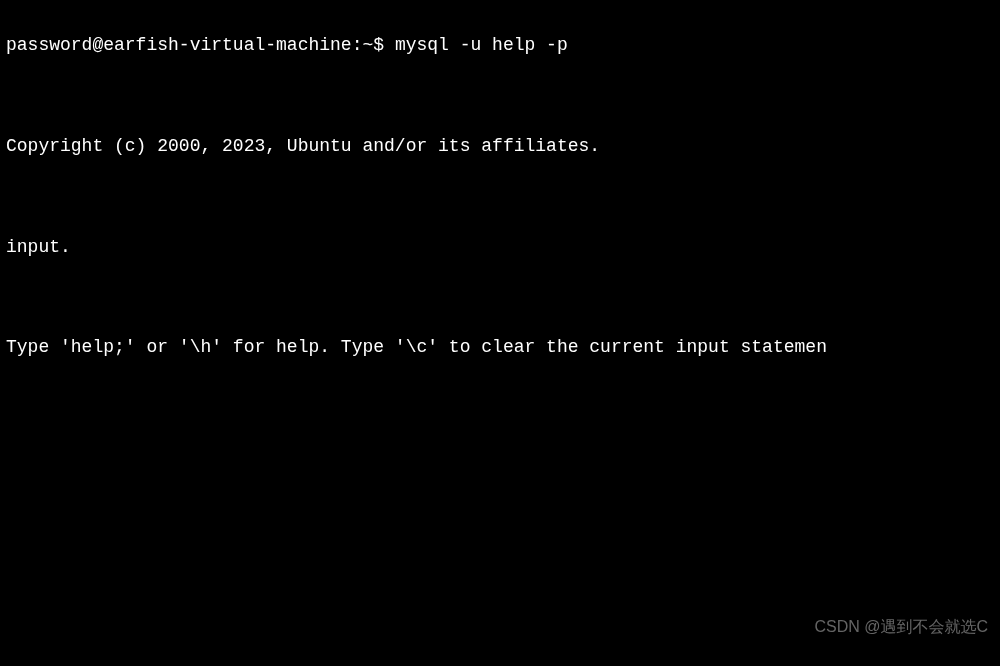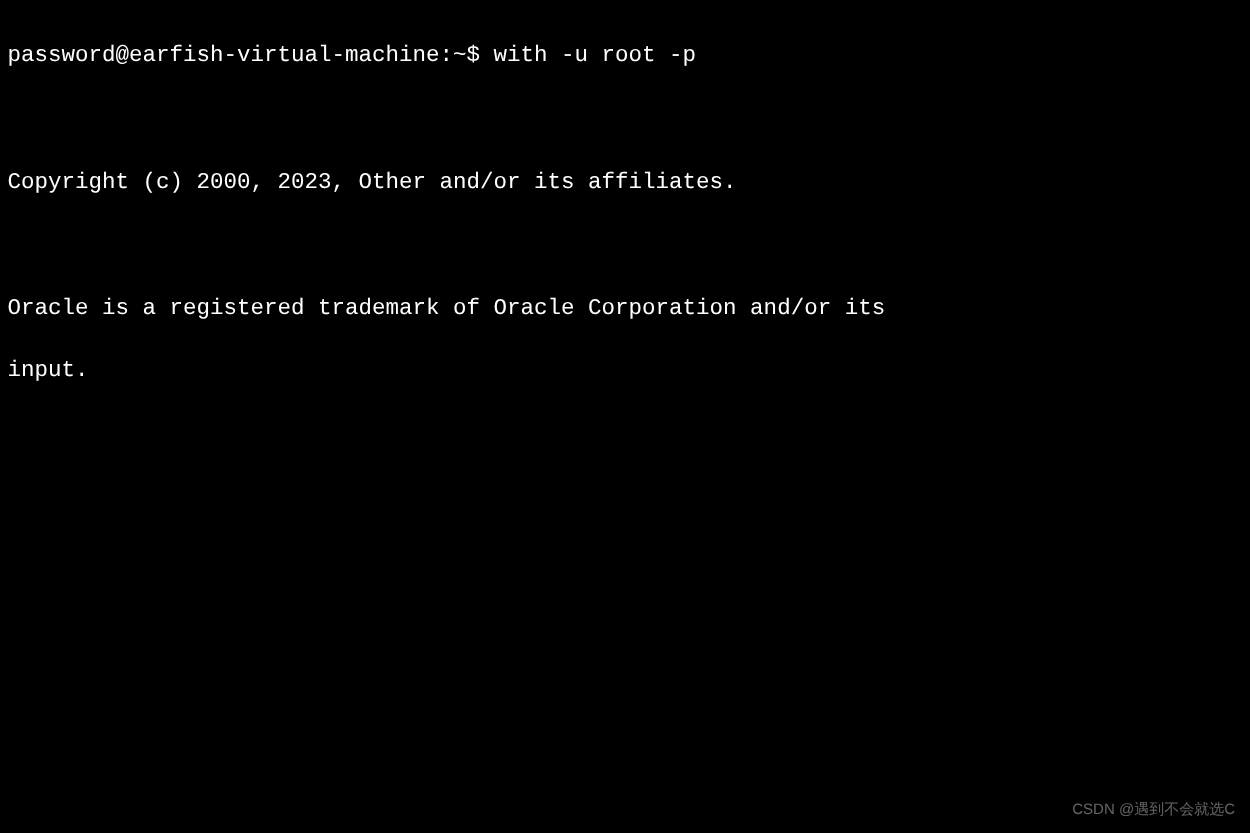--- a/index.html
+++ b/index.html
@@ -21,41 +21,41 @@
     }
     .terminal {
       white-space: pre;
     }
     .line {
       white-space: pre-wrap;
       word-break: break-all;
     }
     .watermark {
       position: absolute;
-      bottom: 10px;
+      bottom: 28px;
       right: 12px;
       color: rgba(200, 200, 200, 0.5);
-      font-size: 12px;
+      font-size: 16px;
       font-family: Arial, sans-serif;
     }
     .empty-line {
       height: 1.4em;
     }
   </style>
 </head>
 <body>
 
 <div class="terminal">
-<div class="line"><span>password@earfish-virtual-machine:~$ </span><span>with -u root -p</span></div>
+<div class="line"><span>password@earfish-virtual-machine:~$ </span><span>mysql -u help -p</span></div>
 <div class="empty-line"></div>
-<div class="line">Copyright (c) 2000, 2023, Other and/or its affiliates.</div>
+<div class="line">Copyright (c) 2000, 2023, Ubuntu and/or its affiliates.</div>
 <div class="empty-line"></div>
-<div class="line">Oracle is a registered trademark of Oracle Corporation and/or its</div>
 <div class="line">input.</div>
 <div class="empty-line"></div>
+<div class="line">Type 'help;' or '\h' for help. Type '\c' to clear the current input statemen</div>
 
 
 
 
 
 
 
 
 
 

